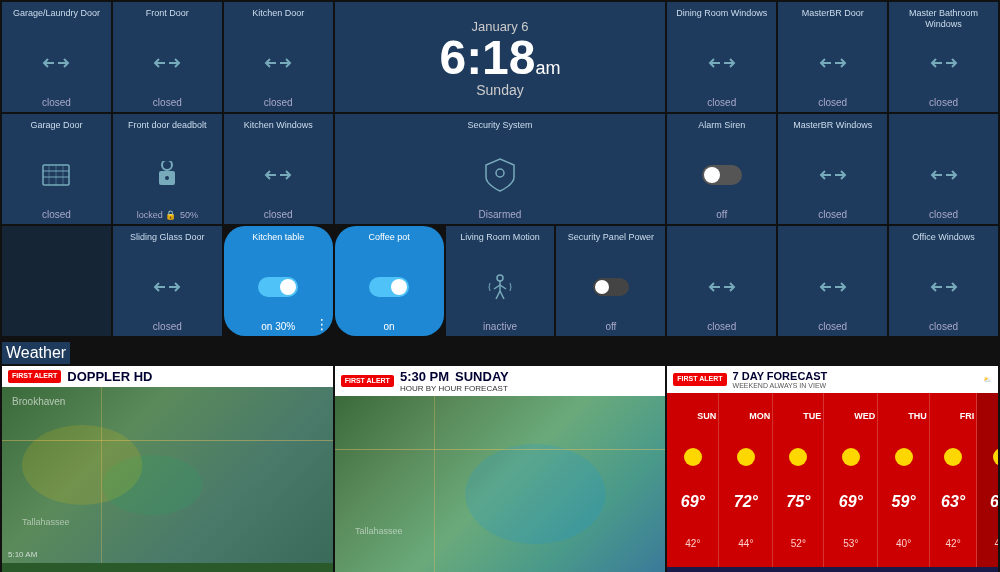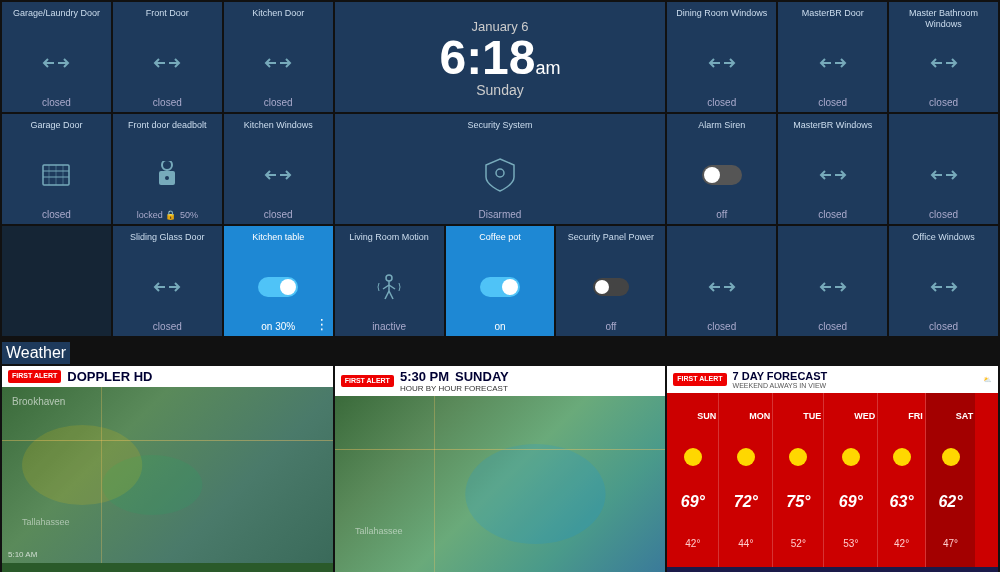--- a/index.html
+++ b/index.html
@@ -28,20 +28,21 @@
       flex-direction: column;
       align-items: center;
       justify-content: space-between;
       padding: 6px 4px 4px;
       position: relative;
       min-width: 0;
     }
 
     .tile.active-blue {
       background: #1e88d4;
+      border-radius: 21px;
     }
 
     .tile-label {
       font-size: 9px;
       text-align: center;
       color: #cde;
       line-height: 1.2;
       min-height: 22px;
       display: flex;
       align-items: flex-start;
@@ -497,46 +498,46 @@
       <div class="tile-label" style="color:white;">Kitchen table</div>
       <div class="tile-icon">
         <div class="toggle on">
           <div class="toggle-knob"></div>
         </div>
       </div>
       <div class="tile-status" style="color:white;">on 30%</div>
       <span class="three-dots">⋮</span>
     </div>
 
+    <div class="tile active-blue">
+      <div class="tile-label" style="color:white;">Coffee pot</div>
+      <div class="tile-icon">
+        <div class="toggle on">
+          <div class="toggle-knob"></div>
+        </div>
+      </div>
+      <div class="tile-status" style="color:white;">on</div>
+    </div>
+
     <div class="tile">
       <div class="tile-label">Living Room Motion</div>
       <div class="tile-icon">
         <svg width="28" height="28" viewBox="0 0 28 28" fill="none">
           <circle cx="14" cy="5" r="3" stroke="#7ab" stroke-width="1.5" fill="none"></circle>
           <line x1="14" y1="8" x2="14" y2="18" stroke="#7ab" stroke-width="1.5"></line>
           <line x1="14" y1="12" x2="8" y2="16" stroke="#7ab" stroke-width="1.5"></line>
           <line x1="14" y1="12" x2="20" y2="16" stroke="#7ab" stroke-width="1.5"></line>
           <line x1="14" y1="18" x2="10" y2="26" stroke="#7ab" stroke-width="1.5"></line>
           <line x1="14" y1="18" x2="18" y2="26" stroke="#7ab" stroke-width="1.5"></line>
 
           <path d="M4 10 Q2 14 4 18" stroke="#7ab" stroke-width="1" fill="none"></path>
           <path d="M24 10 Q26 14 24 18" stroke="#7ab" stroke-width="1" fill="none"></path>
         </svg>
       </div>
       <div class="tile-status">inactive</div>
-    </div>
-
-    <div class="tile active-blue">
-      <div class="tile-label" style="color:white;">Coffee pot</div>
-      <div class="tile-icon">
-        <div class="toggle on">
-          <div class="toggle-knob"></div>
-        </div>
-      </div>
-      <div class="tile-status" style="color:white;">on</div>
     </div>
 
     <div class="tile">
       <div class="tile-label">Security Panel Power</div>
       <div class="tile-icon">
         <div class="toggle small-off">
           <div class="toggle-knob small"></div>
         </div>
       </div>
       <div class="tile-status">off</div>
@@ -656,20 +657,26 @@
             <div class="forecast-low">52°</div>
           </div>
 
           <div class="forecast-day">
             <div class="forecast-day-name">WED</div>
             <div class="weather-icon-sun"></div>
             <div class="forecast-high">69°</div>
             <div class="forecast-low">53°</div>
           </div>
 
+          <div class="forecast-day">
+            <div class="forecast-day-name">THU</div>
+            <div class="weather-icon-sun"></div>
+            <div class="forecast-high">59°</div>
+            <div class="forecast-low">40°</div>
+          </div>
 
           <div class="forecast-day">
             <div class="forecast-day-name">FRI</div>
             <div class="weather-icon-sun"></div>
             <div class="forecast-high">63°</div>
             <div class="forecast-low">42°</div>
           </div>
 
           <div class="forecast-day" style="background:rgba(0,0,0,0.2);text-align:center;">
             <div class="forecast-day-name">SAT</div>

